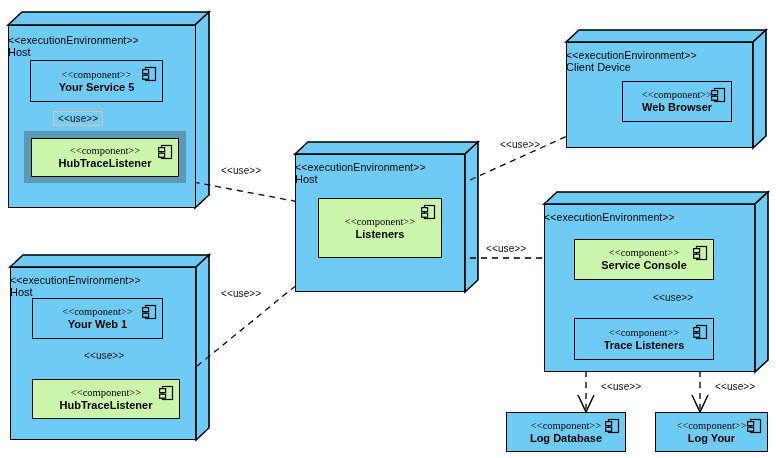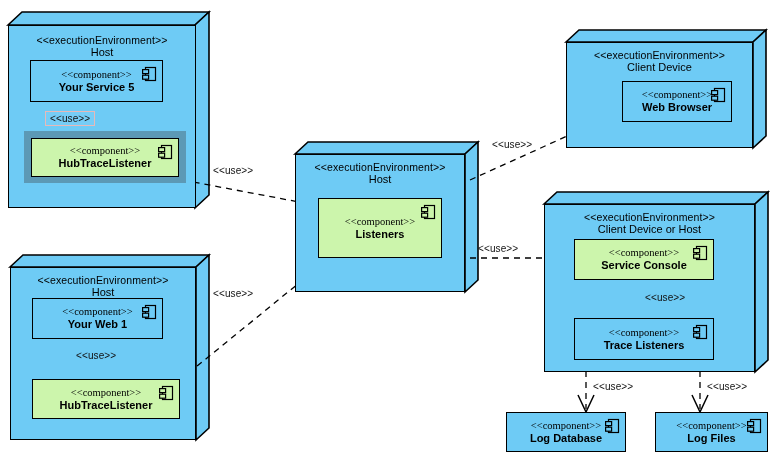--- a/index.html
+++ b/index.html
@@ -40,21 +40,20 @@
     box-sizing: border-box;
     background: #6ecbf5;
     border: 1.6px solid #000000;
     z-index: 2;
   }
 
   .node-label {
     position: absolute;
     left: 0;
     width: 100%;
-    text-align: center;
     z-index: 3;
     line-height: 1.18;
     color: #000;
     pointer-events: none;
   }
   .stereo {
     font-size: 10.5px;
     font-weight: normal;
     letter-spacing: 0.1px;
     white-space: nowrap;
@@ -115,20 +114,21 @@
 
   
   .edge-label {
     position: absolute;
     font-size: 10px;
     color: #111;
     white-space: nowrap;
     background: transparent;
     z-index: 8;
     letter-spacing: 0.1px;
+    margin-left: 8px;
   }
   .edge-label.boxed {
     border: 1px solid #e7b9b9;
     padding: 1px 4px 1px 4px;
     background: #76cdf6;
   }
 </style>
 </head>
 <body>
 
@@ -295,21 +295,20 @@
         <rect x="0.6" y="3.6" width="6" height="4" fill="#6ecbf5" stroke="#000" stroke-width="1.2"></rect>
         <rect x="0.6" y="9.2" width="6" height="4" fill="#6ecbf5" stroke="#000" stroke-width="1.2"></rect>
       </svg>
     </span>
   </div>
 
   <div class="node" style="left:544px; top:192px; width:224px; height:180px;">
     <div class="node-face" style="top:12px; width:211px; height:168px;"></div>
     <div class="node-label" style="top:19px; width:211px;">
       <div class="stereo">&lt;&lt;executionEnvironment&gt;&gt;</div>
-      <div class="node-name">Client Device or Host</div>
     </div>
   </div>
 
   <div class="component green" style="left:574px; top:239px; width:140px; height:41px;">
     <div class="c-text">
       <span class="c-stereo">&lt;&lt;component&gt;&gt;</span>
       <span class="c-name">Service Console</span>
     </div>
     <span class="comp-icon">
       <svg viewBox="0 0 15 16" width="15" height="16">
@@ -380,21 +379,21 @@
         <rect x="3.5" y="1.5" width="10" height="13" fill="none" stroke="#000" stroke-width="1.2"></rect>
         <rect x="0.6" y="3.6" width="6" height="4" fill="#6ecbf5" stroke="#000" stroke-width="1.2"></rect>
         <rect x="0.6" y="9.2" width="6" height="4" fill="#6ecbf5" stroke="#000" stroke-width="1.2"></rect>
       </svg>
     </span>
   </div>
 
   <div class="component" style="left:655px; top:412px; width:113px; height:40px;">
     <div class="c-text">
       <span class="c-stereo">&lt;&lt;component&gt;&gt;</span>
-      <span class="c-name">Log Files</span>
+      <span class="c-name">Log Your</span>
     </div>
     <span class="comp-icon">
       <svg viewBox="0 0 15 16" width="15" height="16">
         <rect x="3.5" y="1.5" width="10" height="13" fill="none" stroke="#000" stroke-width="1.2"></rect>
         <rect x="0.6" y="3.6" width="6" height="4" fill="#6ecbf5" stroke="#000" stroke-width="1.2"></rect>
         <rect x="0.6" y="9.2" width="6" height="4" fill="#6ecbf5" stroke="#000" stroke-width="1.2"></rect>
       </svg>
     </span>
   </div>
 

